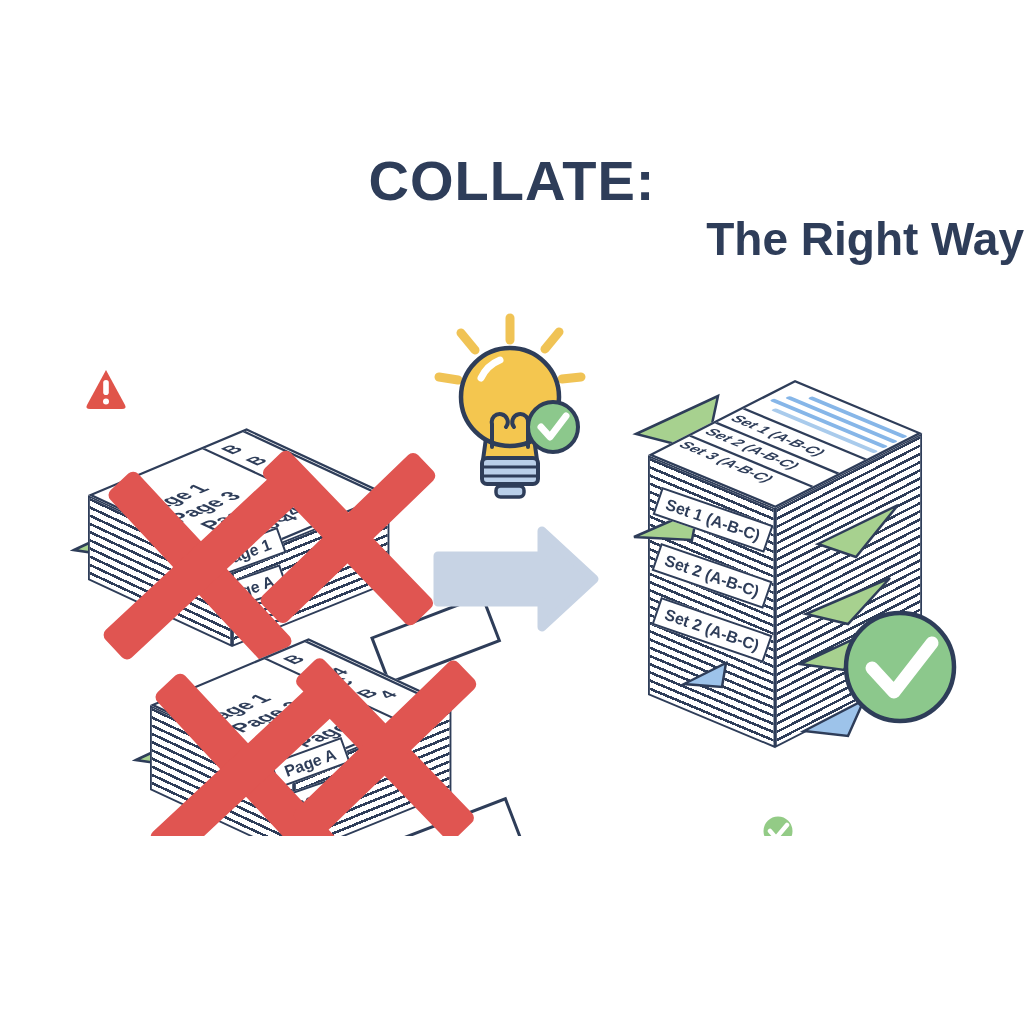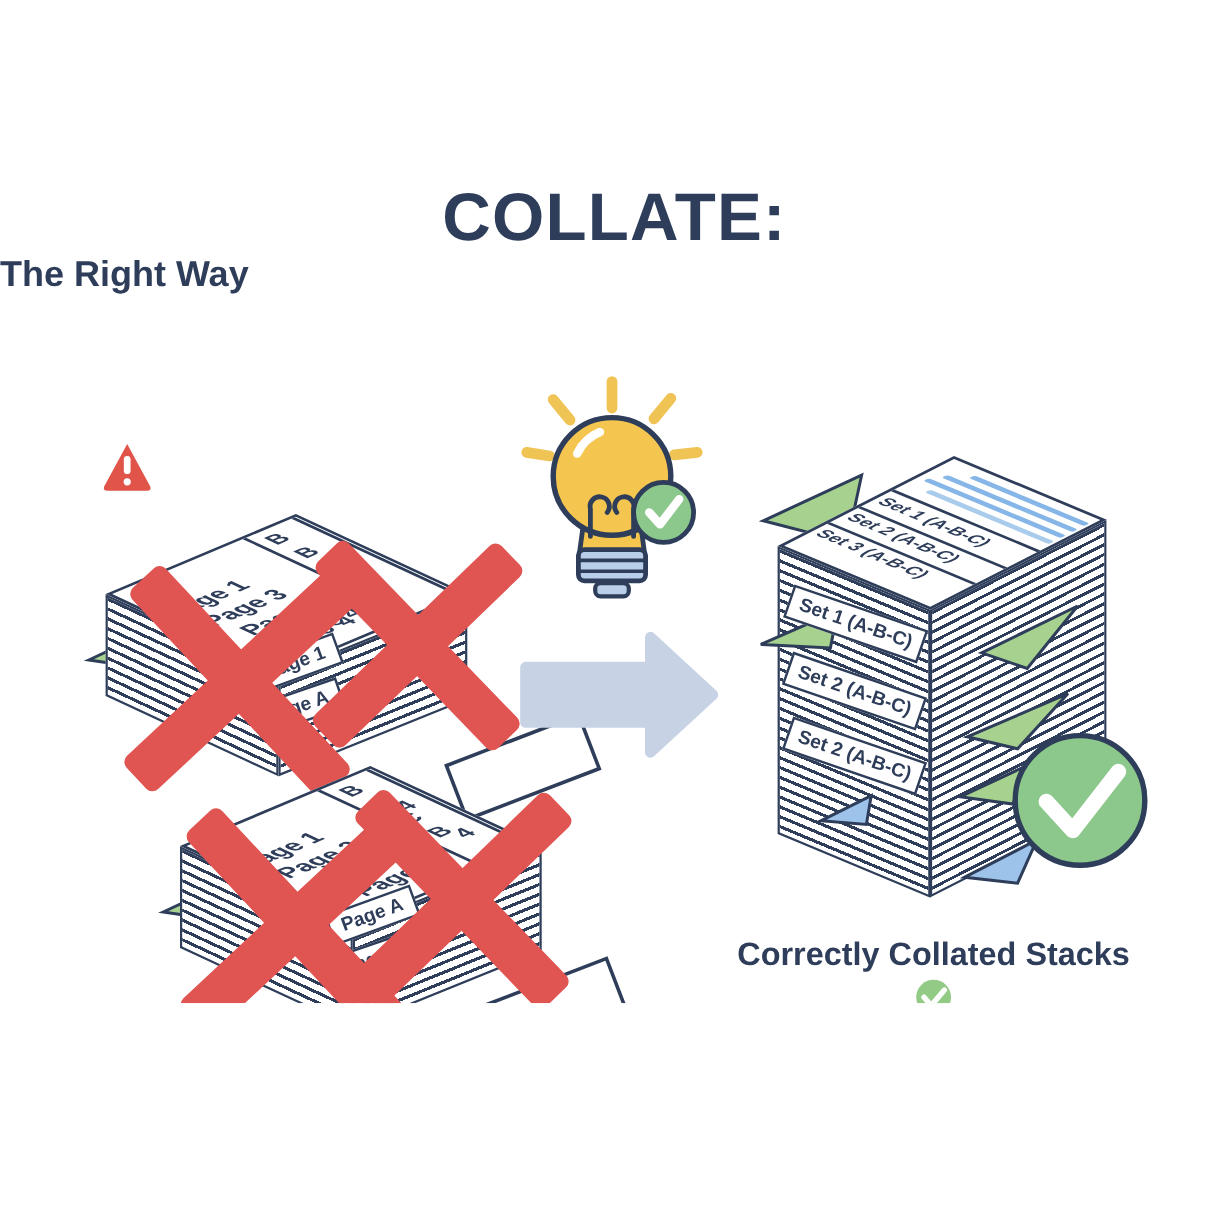--- a/index.html
+++ b/index.html
@@ -1,21 +1,21 @@
 <!DOCTYPE html>
 <html><head>
 <meta charset="utf-8">
 <style>
   html,body{margin:0;padding:0;background:#fff;}
   #canvas{position:relative;width:1024px;height:836px;background:#ffffff;overflow:hidden;
           font-family:"Liberation Sans","DejaVu Sans",sans-serif;color:#2e3d59;}
   .abs{position:absolute;}
   
   .title1{left:0;right:0;top:148px;text-align:center;font-size:56px;font-weight:800;letter-spacing:1px;}
-  .title2{left:0;right:0;top:212px;text-align:left;font-size:30px;font-weight:800;}
+  .title2{left:0;right:0;top:212px;text-align:right;font-size:46px;font-weight:800;}
   .section-label{font-size:27px;font-weight:800;}
   
   .face{position:absolute;transform-origin:0 0;box-sizing:border-box;}
   .tface{background:#ffffff;border:3px solid #2e3d59;}
   .striped{background-color:#ffffff;border:2.5px solid #2e3d59;
     background-image:repeating-linear-gradient(to bottom,#2e3d59 0px,#2e3d59 2.8px,#ffffff 2.8px,#ffffff 8.2px);}
   
   .pages{position:absolute;left:6px;top:34px;font-size:21px;font-weight:800;line-height:26px;white-space:nowrap;}
   .pages span{display:block;}
   .pages span:nth-child(2){margin-left:9px;}
@@ -186,19 +186,18 @@
   </div>
   <div class="edge-label el-wide" style="transform:translate(661px,597px) rotate(19deg);">
     <span>Set 2 (A-B-C)</span>
   </div>
 
   <svg class="abs" style="left:838px;top:605px;" width="125" height="125" viewBox="0 0 125 125">
     <circle cx="62" cy="62" r="54" fill="#8cc88c" stroke="#2e3d59" stroke-width="4.5"></circle>
     <polyline points="34,63 56,87 94,38" fill="none" stroke="#ffffff" stroke-width="13" stroke-linecap="round" stroke-linejoin="round"></polyline>
   </svg>
 
-  <div class="abs caption">Correctly Collated Stacks</div>
   <svg class="abs" style="left:760px;top:814px;" width="36" height="36" viewBox="0 0 36 36">
     <circle cx="18" cy="17" r="14.5" fill="#93cb86"></circle>
     <polyline points="10,17 16,24 27,11" fill="none" stroke="#ffffff" stroke-width="4.5" stroke-linecap="round" stroke-linejoin="round"></polyline>
   </svg>
 
 </div>
 
 </body></html>

